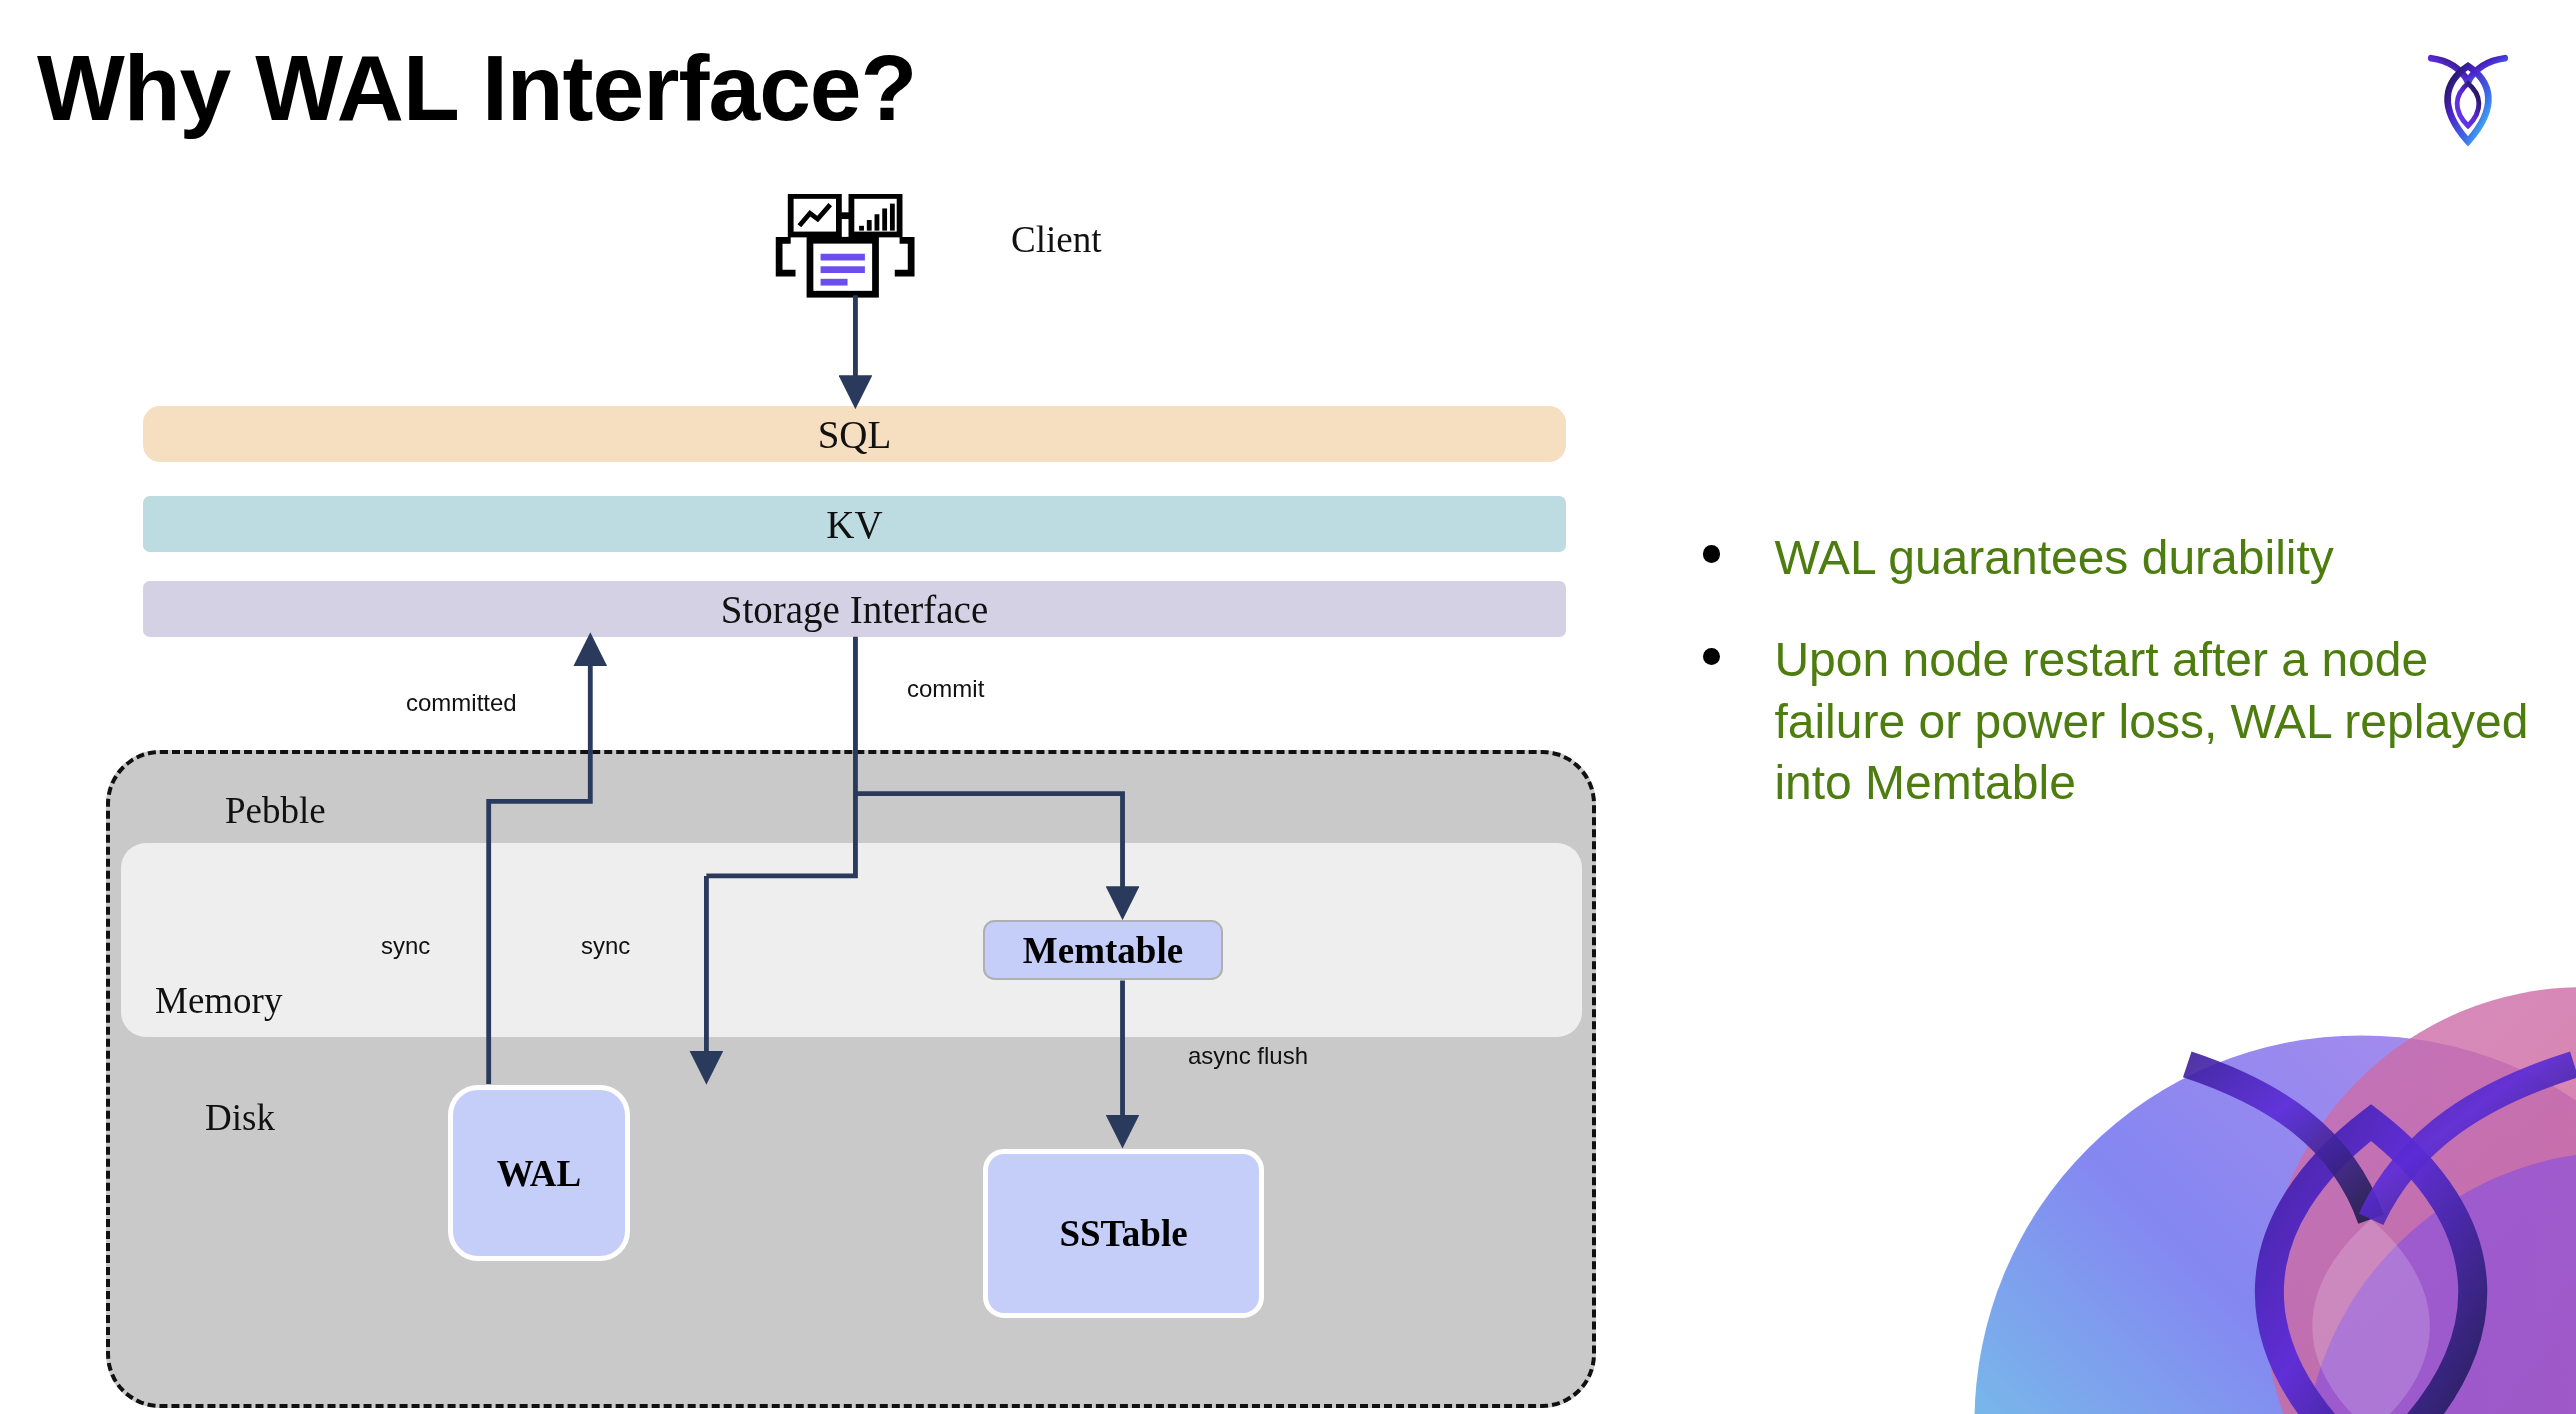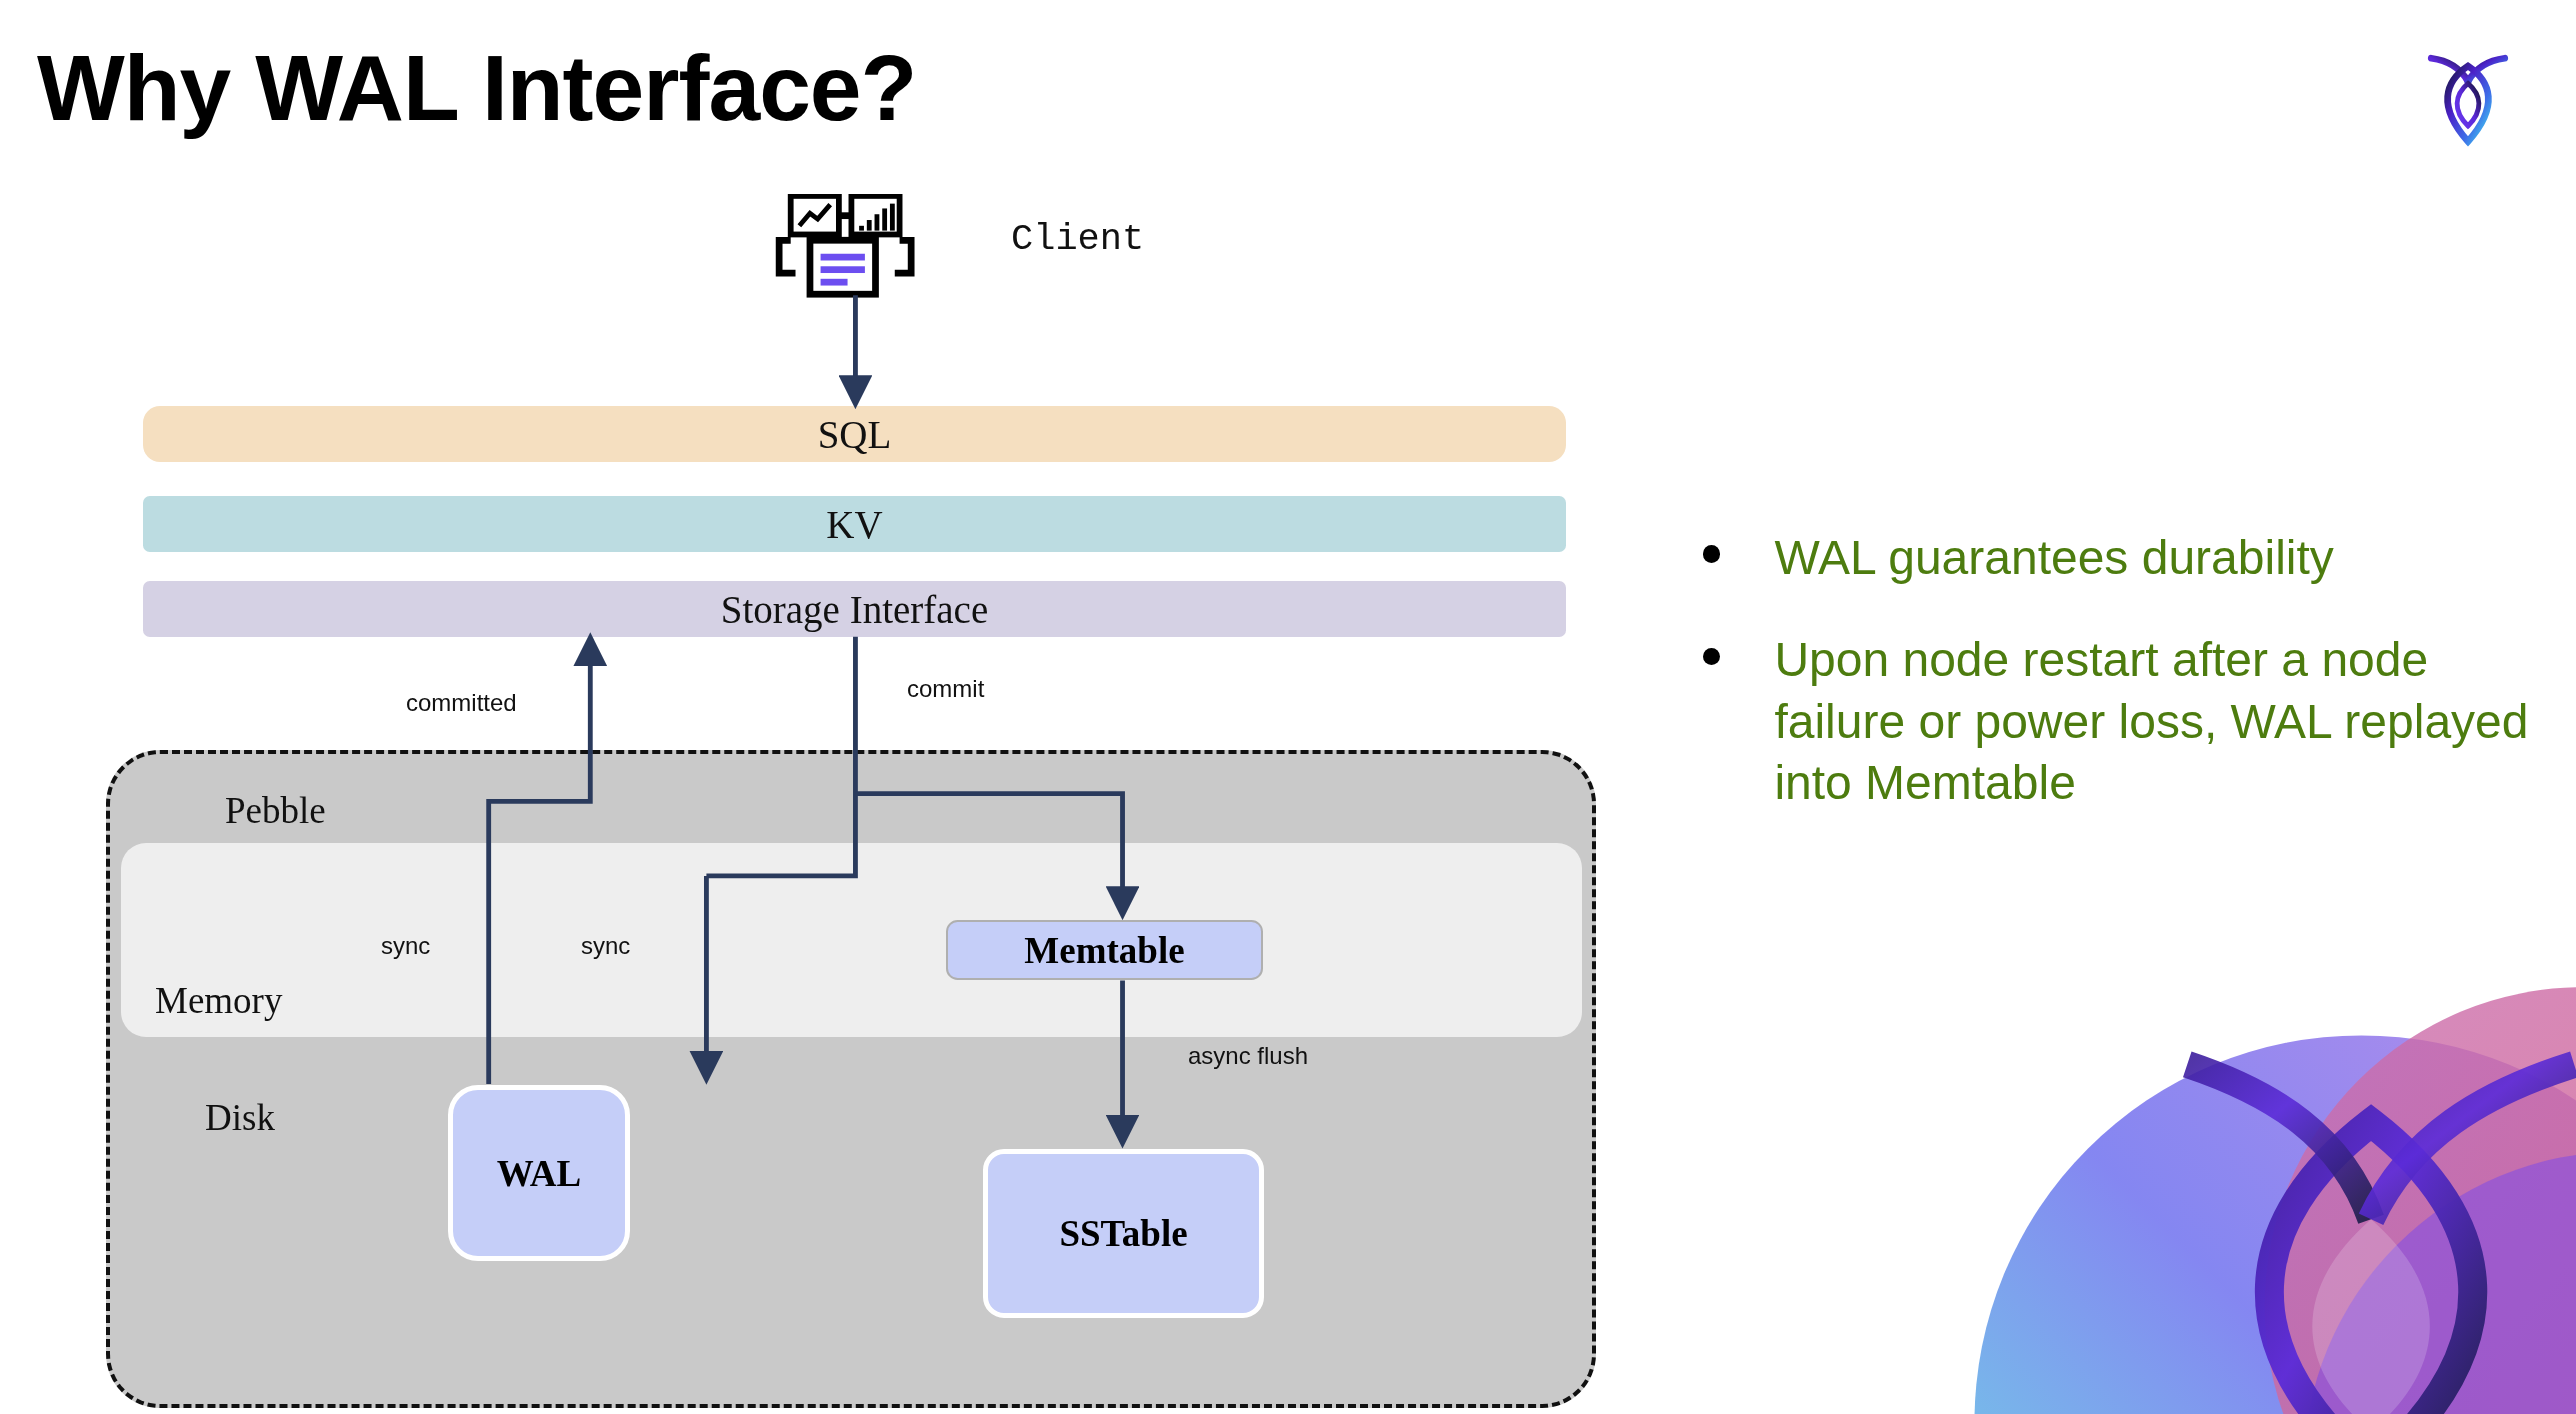--- a/index.html
+++ b/index.html
@@ -28,21 +28,21 @@
 
   
   .watermark{position:absolute;left:1955px;top:929px;width:658px;height:503px;
     pointer-events:none;}
 
   
   .client-icon{position:absolute;left:769px;top:194px;width:160px;height:106px;}
   .client-label{
     position:absolute;left:1011px;top:218px;
     font-size:37px;color:#111111;
-    font-family:Liberation Mono, monospace;
+    font-family:Liberation Serif, serif;
   }
 
   
   .bar{
     position:absolute;left:143px;width:1423px;height:56px;
     border-radius:6.8px;
     display:flex;align-items:center;justify-content:center;
     font-family:"Liberation Serif", serif;
     font-size:39px;color:#111111;
   }
@@ -76,21 +76,21 @@
   .node{
     position:absolute;
     background:#C5CEF8;
     font-family:"Liberation Serif", serif;
     font-weight:bold;
     color:#000000;
     display:flex;align-items:center;justify-content:center;
     box-sizing:border-box;
   }
   .node-memtable{
-    left:946px;top:920px;width:317px;height:60px;
+    left:983px;top:920px;width:240px;height:60px;
     border:2.9px solid #AFAFAF;border-radius:11.6px;font-size:37px;
   }
   .node-wal{
     left:448px;top:1085px;width:182px;height:176px;
     border:5.8px solid #FFFFFF;border-radius:30px;font-size:37px;
   }
   .node-sstable{
     left:983px;top:1149px;width:281px;height:169px;
     border:5.8px solid #FFFFFF;border-radius:21px;font-size:37px;
   }

